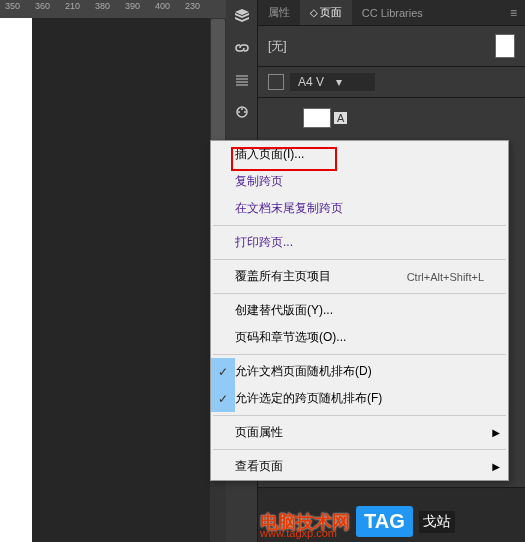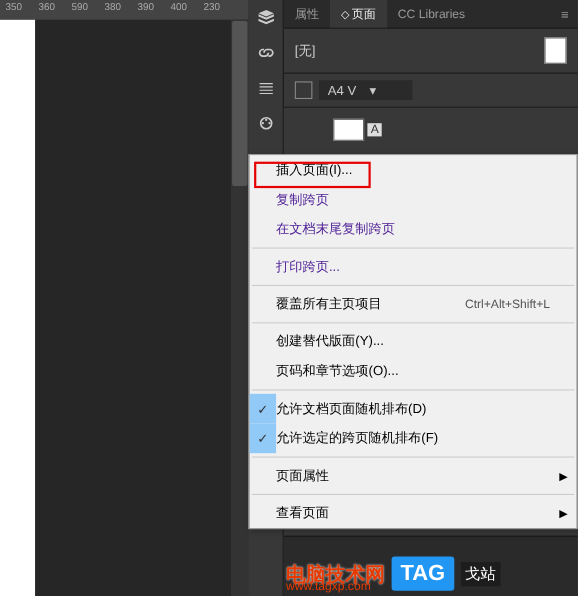--- a/index.html
+++ b/index.html
@@ -193,21 +193,21 @@
       position: absolute;
       top: 14px;
       left: 76px;
       background: #ddd;
       color: #333;
       padding: 0 3px;
       font-size: 11px;
     }
     .context-menu {
       position: absolute;
-      left: 226px;
+      left: 210px;
       top: 140px;
       width: 299px;
       background: #f0f0f0;
       border: 1px solid #999;
       box-shadow: 2px 2px 6px rgba(0,0,0,0.3);
       color: #000;
       z-index: 10;
     }
     .menu-item {
       padding: 5px 24px;
@@ -305,21 +305,21 @@
       border-top: 1px solid #1a1a1a;
     }
   </style>
 </head>
 <body>
 
 <div class="ruler-area">
   <div class="ruler">
     <span class="ruler-tick" style="left:5px">350</span>
     <span class="ruler-tick" style="left:35px">360</span>
-    <span class="ruler-tick" style="left:65px">590</span>
+    <span class="ruler-tick" style="left:65px">210</span>
     <span class="ruler-tick" style="left:95px">380</span>
     <span class="ruler-tick" style="left:125px">390</span>
     <span class="ruler-tick" style="left:155px">400</span>
     <span class="ruler-tick" style="left:185px">230</span>
   </div>
   <div class="canvas"></div>
   <div class="canvas-dark"></div>
   <div class="scrollbar-v">
     <div class="scrollbar-thumb"></div>
   </div>

